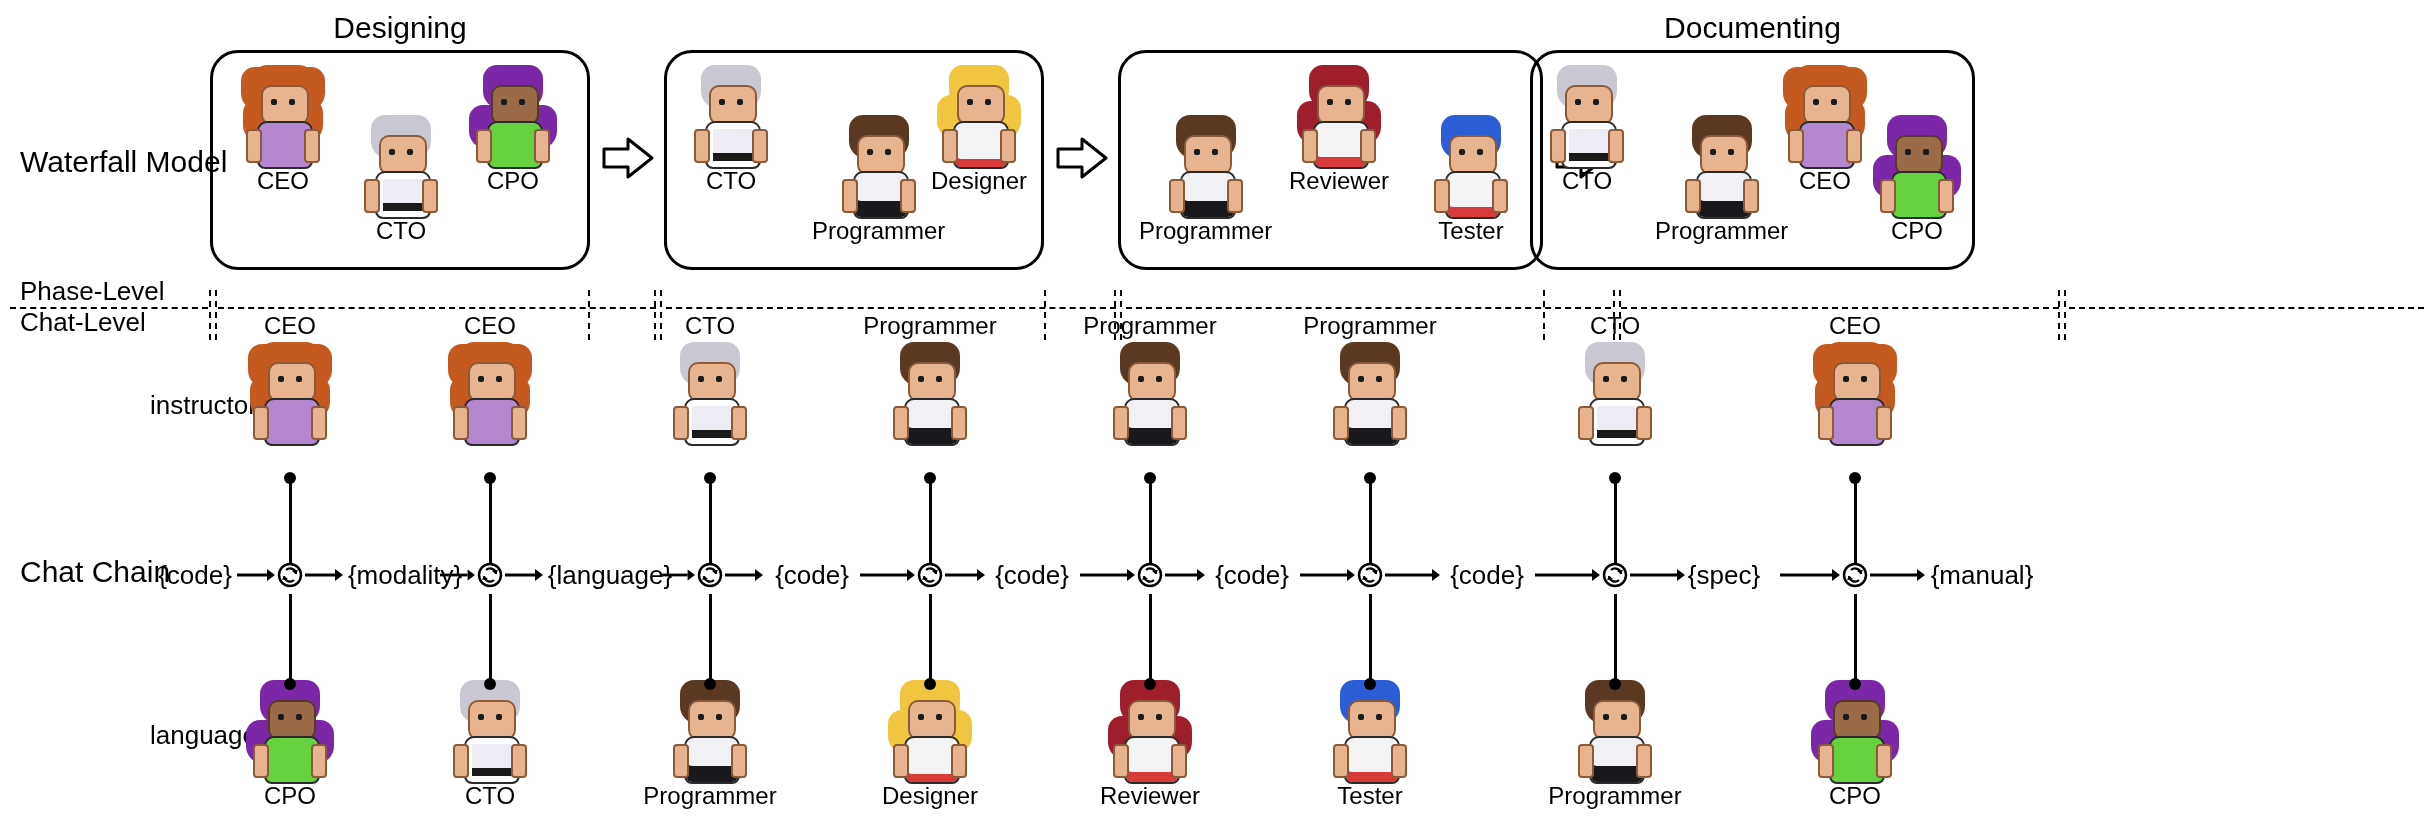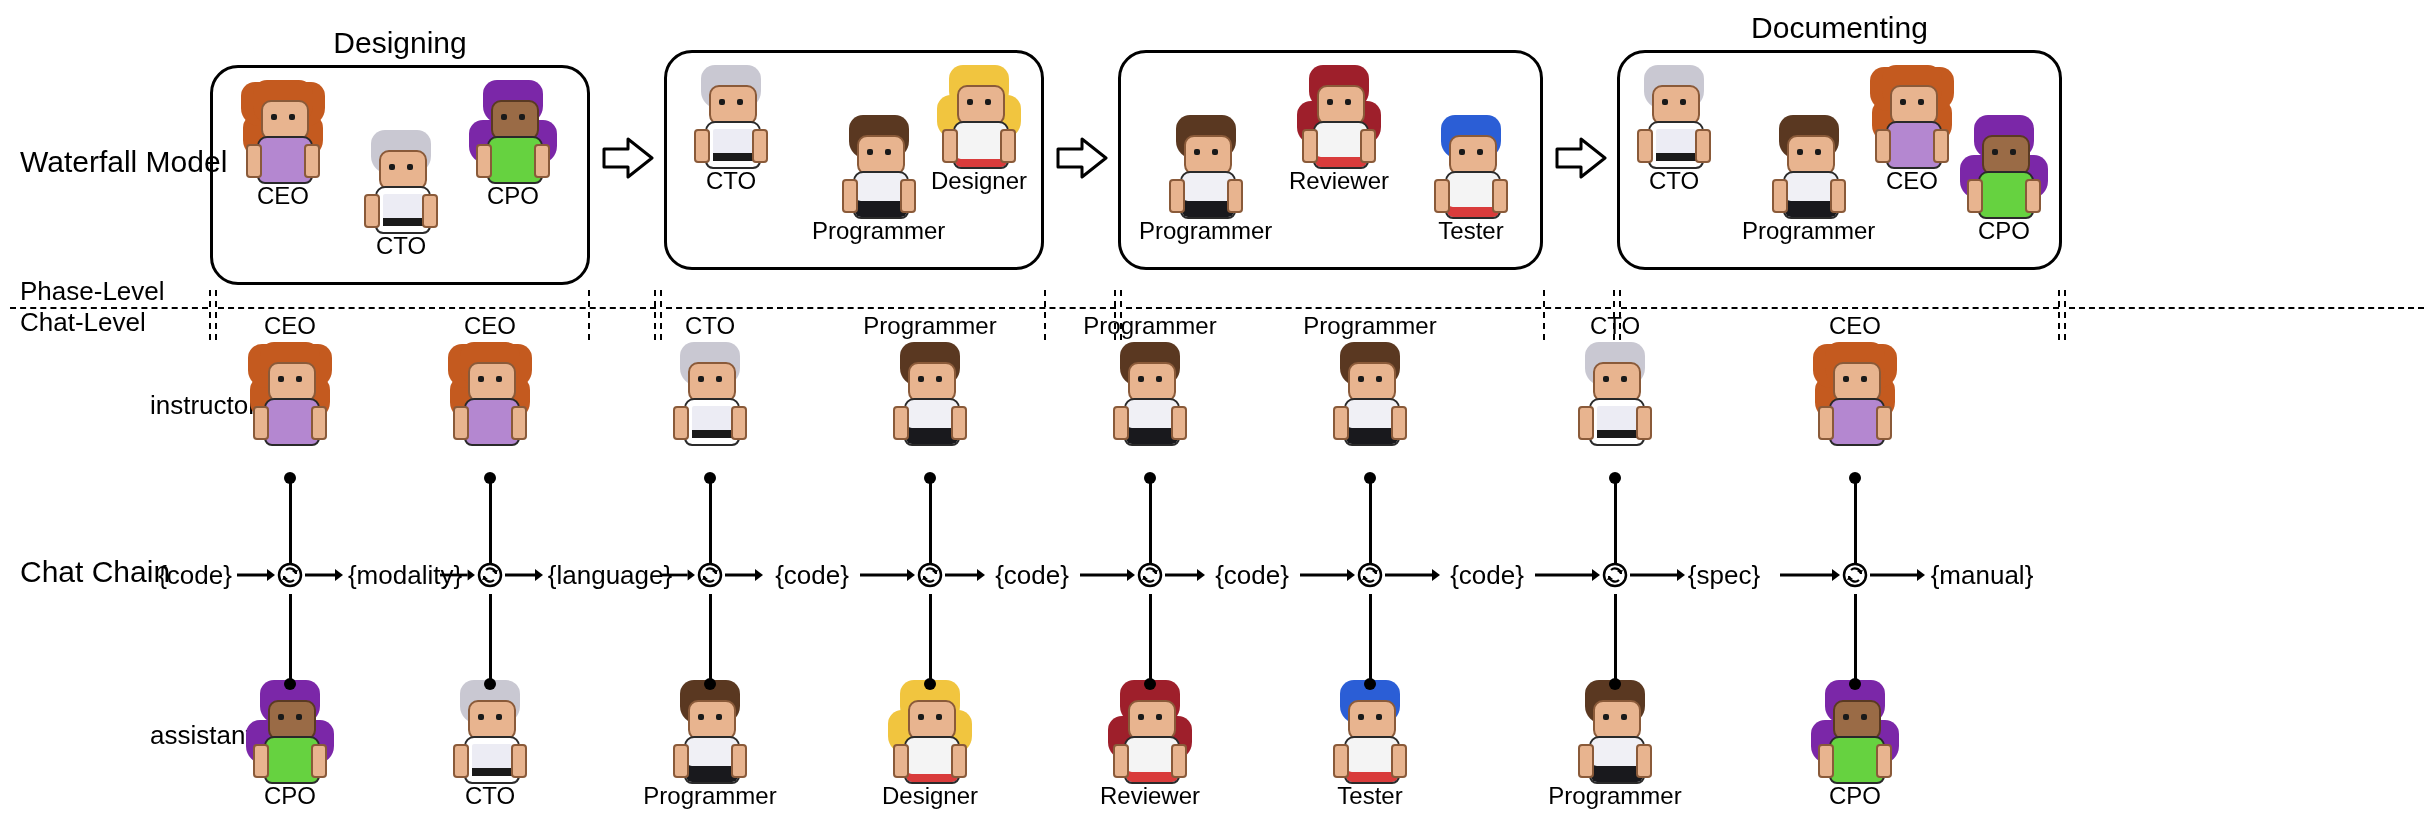--- a/index.html
+++ b/index.html
@@ -251,21 +251,21 @@
     height: 50px;
     border-left: 2px dashed #000;
   }
 
 </style>
 </head>
 <body>
 
 <div class="row-label" style="top:145px;">Waterfall Model</div>
 
-<div class="phase" style="left:210px; width:380px;margin-top:15px;">
+<div class="phase" style="left:210px; width:380px;">
   <div class="phase-title">Designing</div>
   <div class="phase-inner">
     <div class="member" style="left:30px; top:12px;">
       <div class="sprite">
           <div class="hair ceo"></div>
           <div class="face"></div>
           <div class="eye l"></div>
           <div class="eye r"></div>
           <div class="body ceo"></div>
           <div class="arms"></div>
@@ -384,21 +384,21 @@
     </div>
   </div>
 </div>
 
 <div class="big-arrow" style="left:1555px;">
   <svg viewBox="0 0 52 46">
       <path d="M2 14 H26 V4 L50 23 L26 42 V32 H2 Z" fill="#fff" stroke="#000" stroke-width="3" stroke-linejoin="round"></path>
     </svg>
 </div>
 
-<div class="phase" style="left:1617px; width:445px;">
+<div class="phase" style="left:1530px; width:445px;">
   <div class="phase-title">Documenting</div>
   <div class="phase-inner">
     <div class="member" style="left:14px; top:12px;">
       <div class="sprite">
           <div class="hair cto"></div>
           <div class="face"></div>
           <div class="eye l"></div>
           <div class="eye r"></div>
           <div class="body cto"></div>
           <div class="arms"></div>
@@ -464,21 +464,21 @@
 <div class="vdash" style="left:1613px;"></div>
 <div class="vdash" style="left:1619px;"></div>
 <div class="vdash" style="left:2058px;"></div>
 <div class="vdash" style="left:2064px;"></div>
 
 <div class="row-label" style="top:555px;">Chat Chain</div>
 
 <div class="chain">
 
   <div class="chain-label" style="top:70px;">instructor</div>
-  <div class="chain-label" style="top:400px;">assistant</div>
+  <div class="chain-label" style="top:400px;">language</div>
 
   <div class="pair top" style="left:55px;">
     <div class="role">CEO</div>
     <div class="sprite">
         <div class="hair ceo"></div>
         <div class="face"></div>
         <div class="eye l"></div>
         <div class="eye r"></div>
         <div class="body ceo"></div>
         <div class="arms"></div>

